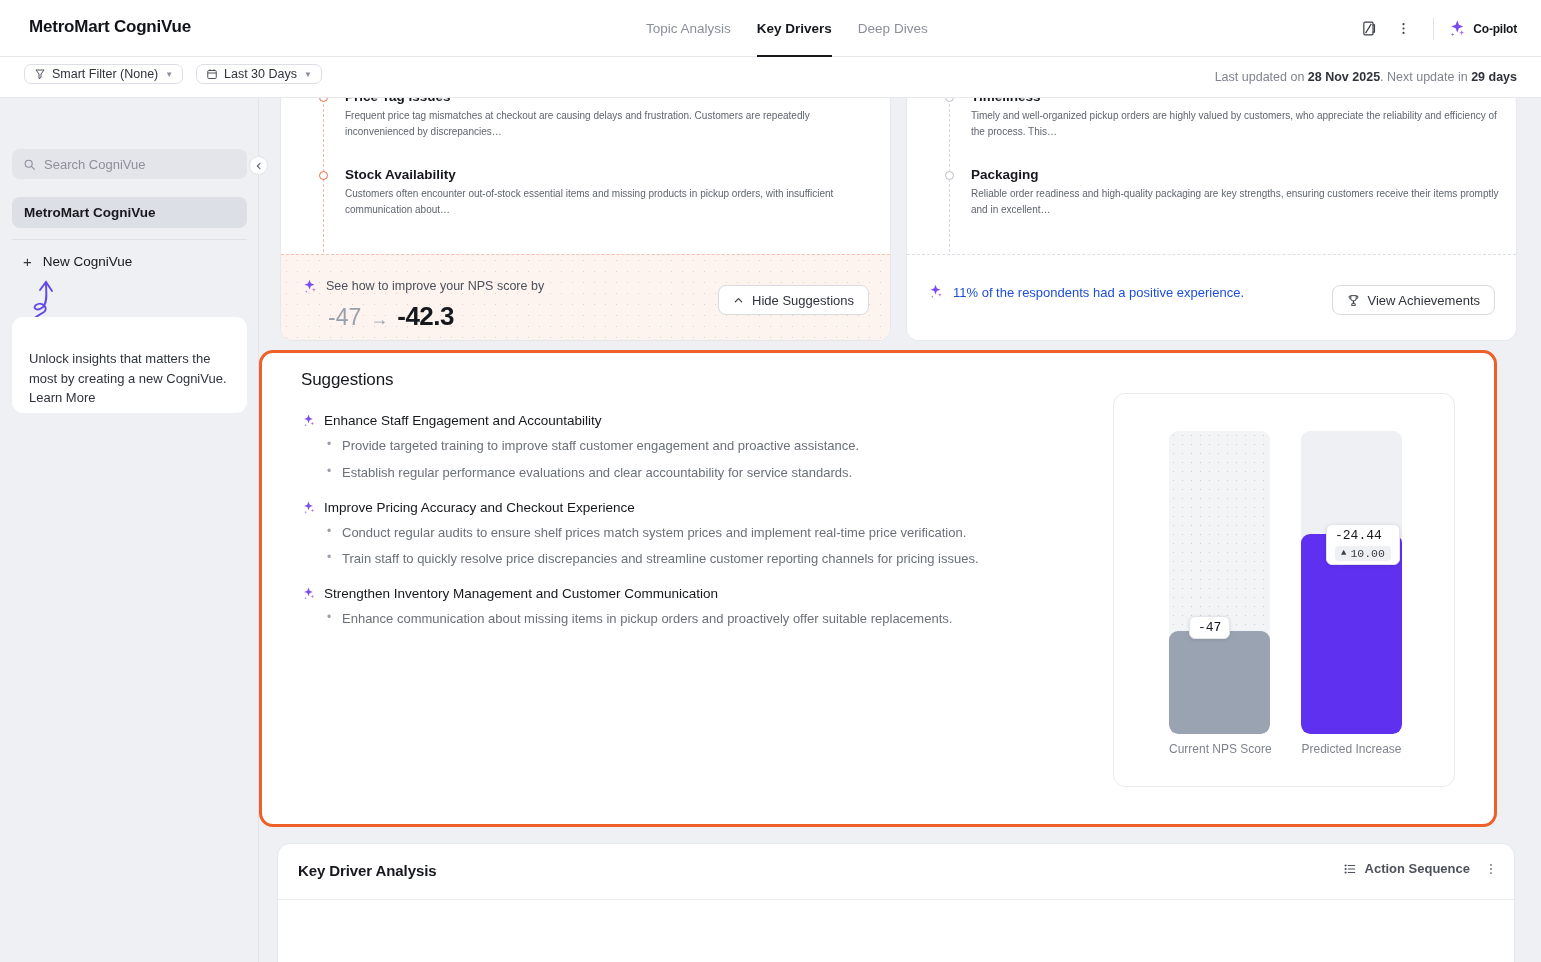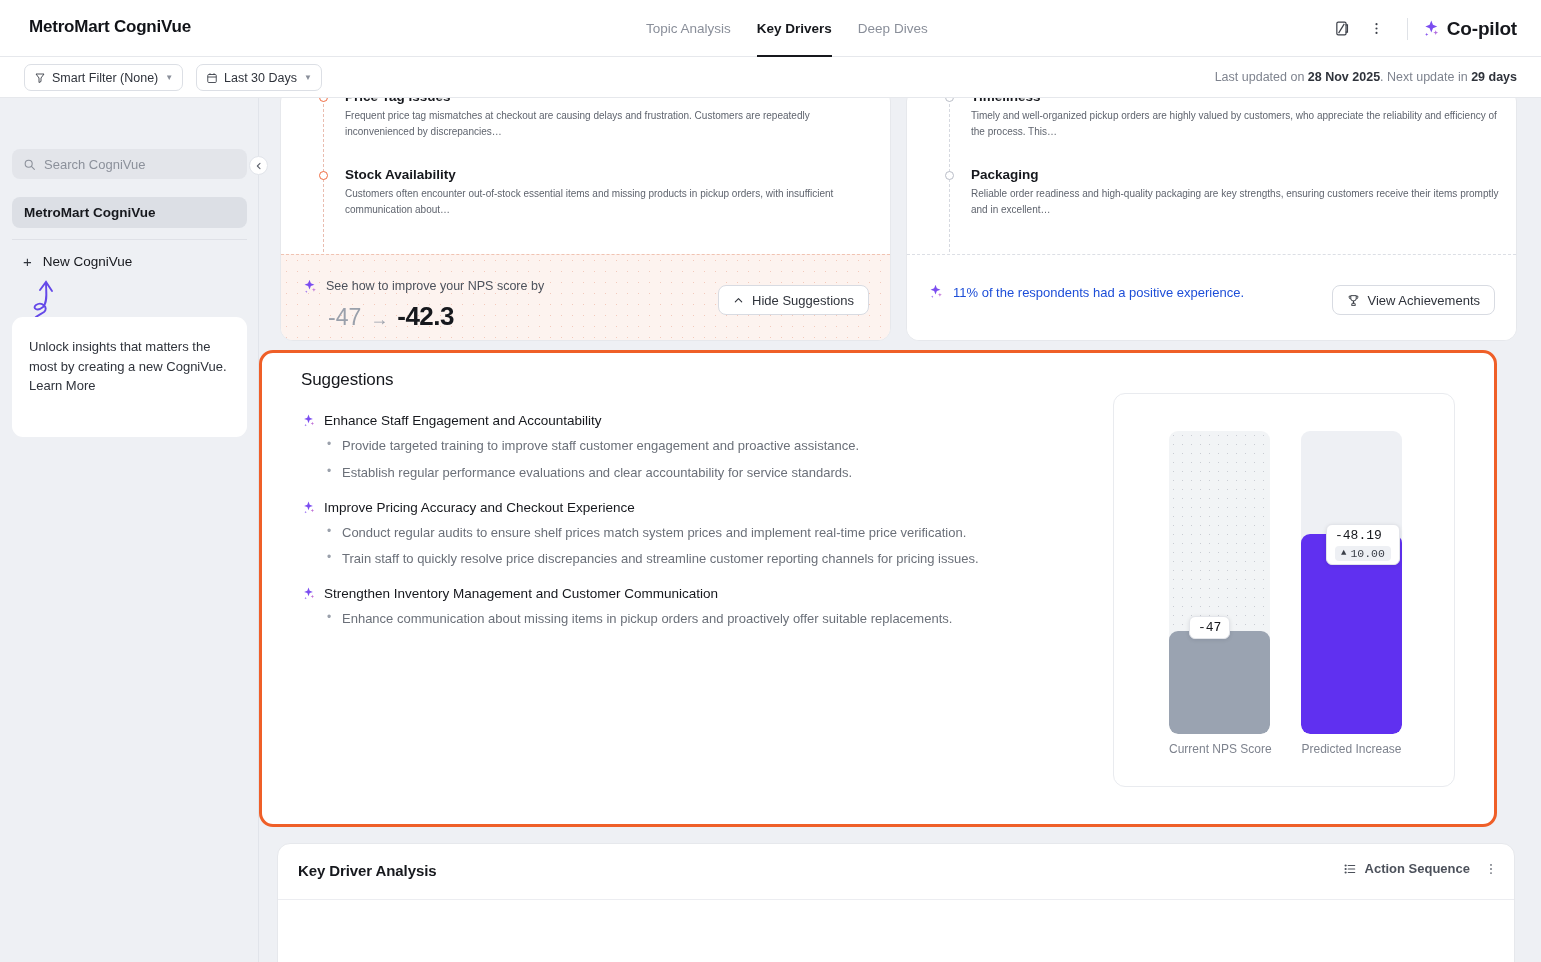--- a/index.html
+++ b/index.html
@@ -41,30 +41,30 @@
     position: absolute; right: 24px; top: 0; height: 57px;
     display: flex; align-items: center; gap: 0px;
   }
   .hdr-icon-btn {
     width: 34px; height: 34px; display: flex; align-items: center;
     justify-content: center; cursor: pointer; color: #3b3f48;
   }
   .hdr-divider { width: 1px; height: 22px; background: #dfe2e7; margin: 0 13px; }
   .copilot-btn {
     display: flex; align-items: center; gap: 7px; cursor: pointer;
-    font-size: 19px; font-weight: bold; color: #16181d; letter-spacing: -0.2px;
+    font-size: 12px; font-weight: bold; color: #16181d; letter-spacing: -0.2px;
   }
 
   
   .filter-bar {
     position: absolute; top: 57px; left: 0; width: 1541px; height: 41px;
     background: #ffffff; border-bottom: 1px solid #e6e8ec;
   }
   .chip {
-    position: absolute; top: 7px; height: 27px;
+    position: absolute; top: 7px; height: 20px;
     border: 1px solid #dcdfe5; border-radius: 7px; background: #fff;
     display: flex; align-items: center; gap: 6px;
     padding: 0 9px; font-size: 12.5px; color: #2f333b; cursor: pointer;
     white-space: nowrap;
   }
   .chip .caret { font-size: 8px; color: #8a8f9a; margin-left: 1px; }
   #chip-smart { left: 24px; }
   #chip-date  { left: 196px; }
   .updated-text {
     position: absolute; right: 24px; top: 13px;
@@ -100,23 +100,23 @@
     position: absolute; left: 12px; top: 141px; width: 235px; height: 1px;
     background: #dfe1e7;
   }
   .new-cv {
     position: absolute; left: 12px; top: 151px; width: 235px; height: 24px;
     display: flex; align-items: center; gap: 11px;
     font-size: 13.5px; color: #16181d; cursor: pointer; padding-left: 11px;
   }
   .plus-ic { font-size: 15px; color: #2f333b; line-height: 1; }
   .promo-card {
-    position: absolute; left: 12px; top: 219px; width: 235px; height: 120px;
+    position: absolute; left: 12px; top: 219px; width: 235px; height: 96px;
     background: #ffffff; border-radius: 11px;
-    padding: 20px 17px; font-size: 13px; color: #2f333b; line-height: 1.5;
+    padding: 32px 17px; font-size: 13px; color: #2f333b; line-height: 1.5;
   }
   .curly-arrow { position: absolute; left: 24px; top: 181px; }
 
   
   .main {
     position: absolute; top: 98px; left: 259px;
     width: 1282px; height: 864px; background: #eef0f4;
     overflow: hidden;
   }
 
@@ -545,21 +545,21 @@
             <div>-47</div>
           </div>
           <div class="bar-label">Current NPS Score</div>
         </div>
 
         <div class="bar-col" id="col-1">
           <div class="bar-track">
             <div class="bar-fill" id="fill-1" style="height: 66%;"></div>
           </div>
           <div class="tip" id="tip-1">
-            <div>-48.19</div>
+            <div>-24.44</div>
             <div class="sub">
               <span class="tri-up">▲</span>
               <span>10.00</span>
             </div>
           </div>
           <div class="bar-label">Predicted Increase</div>
         </div>
 
       </div>
     </div>

